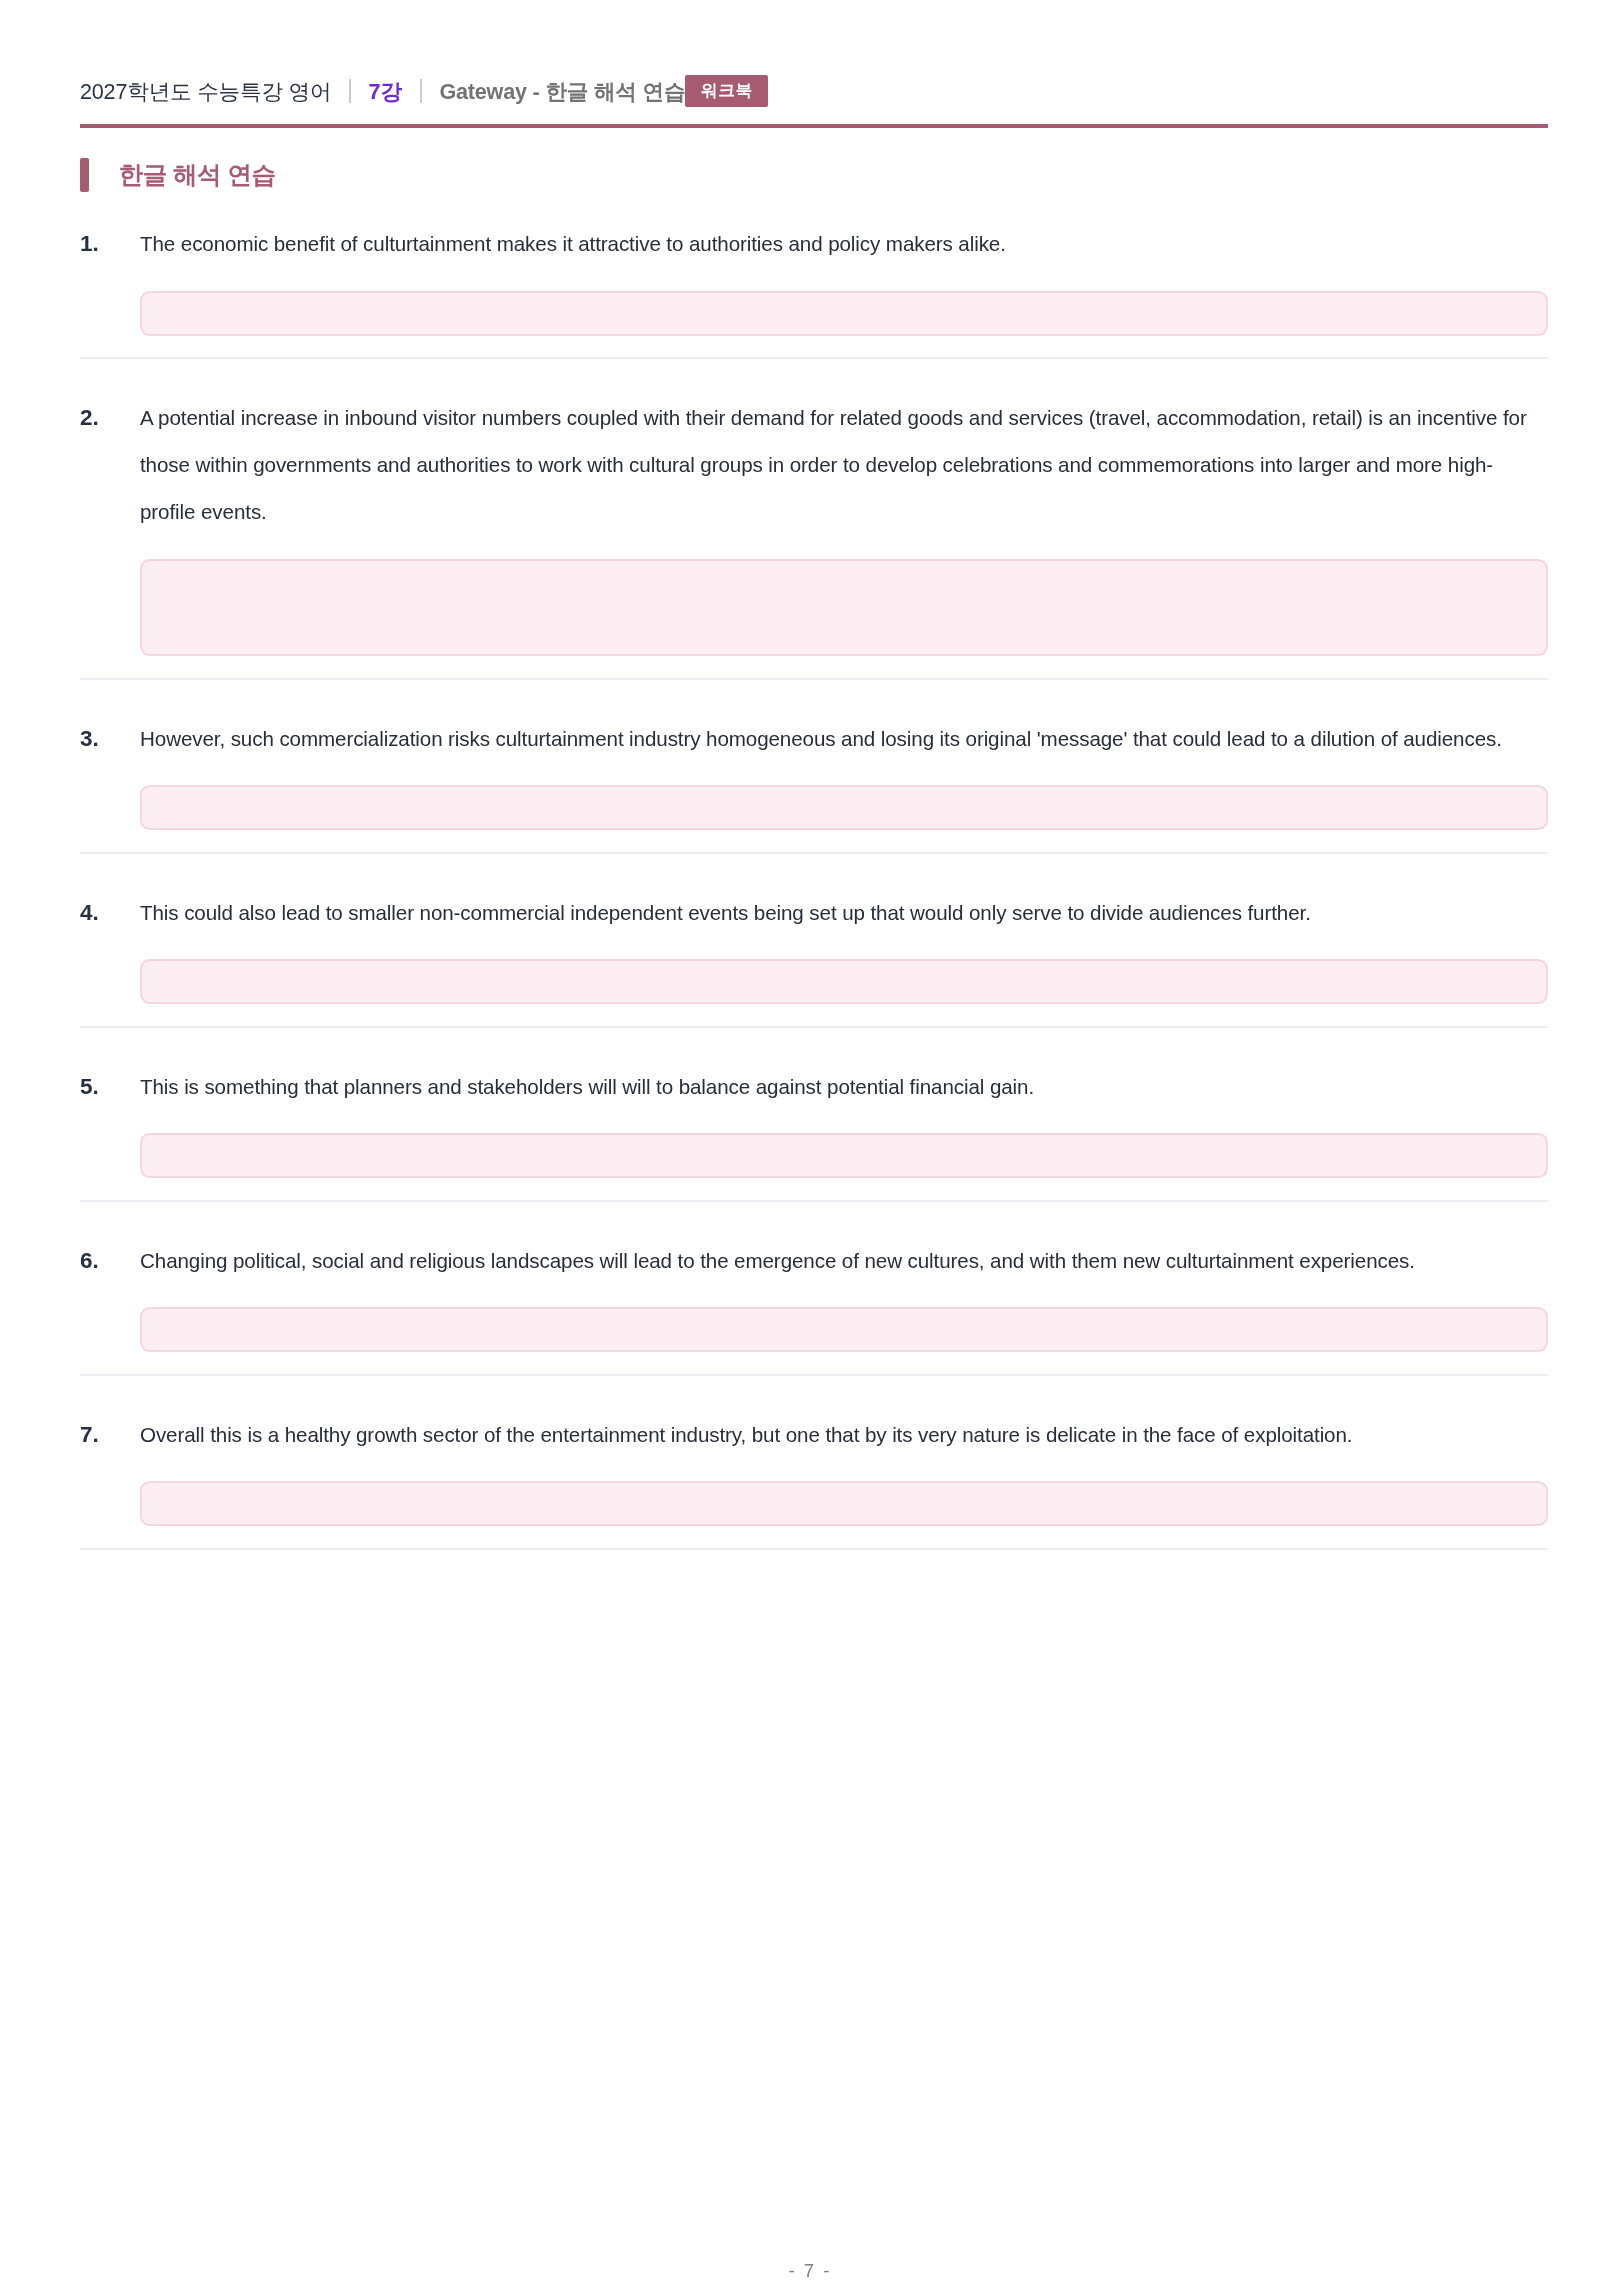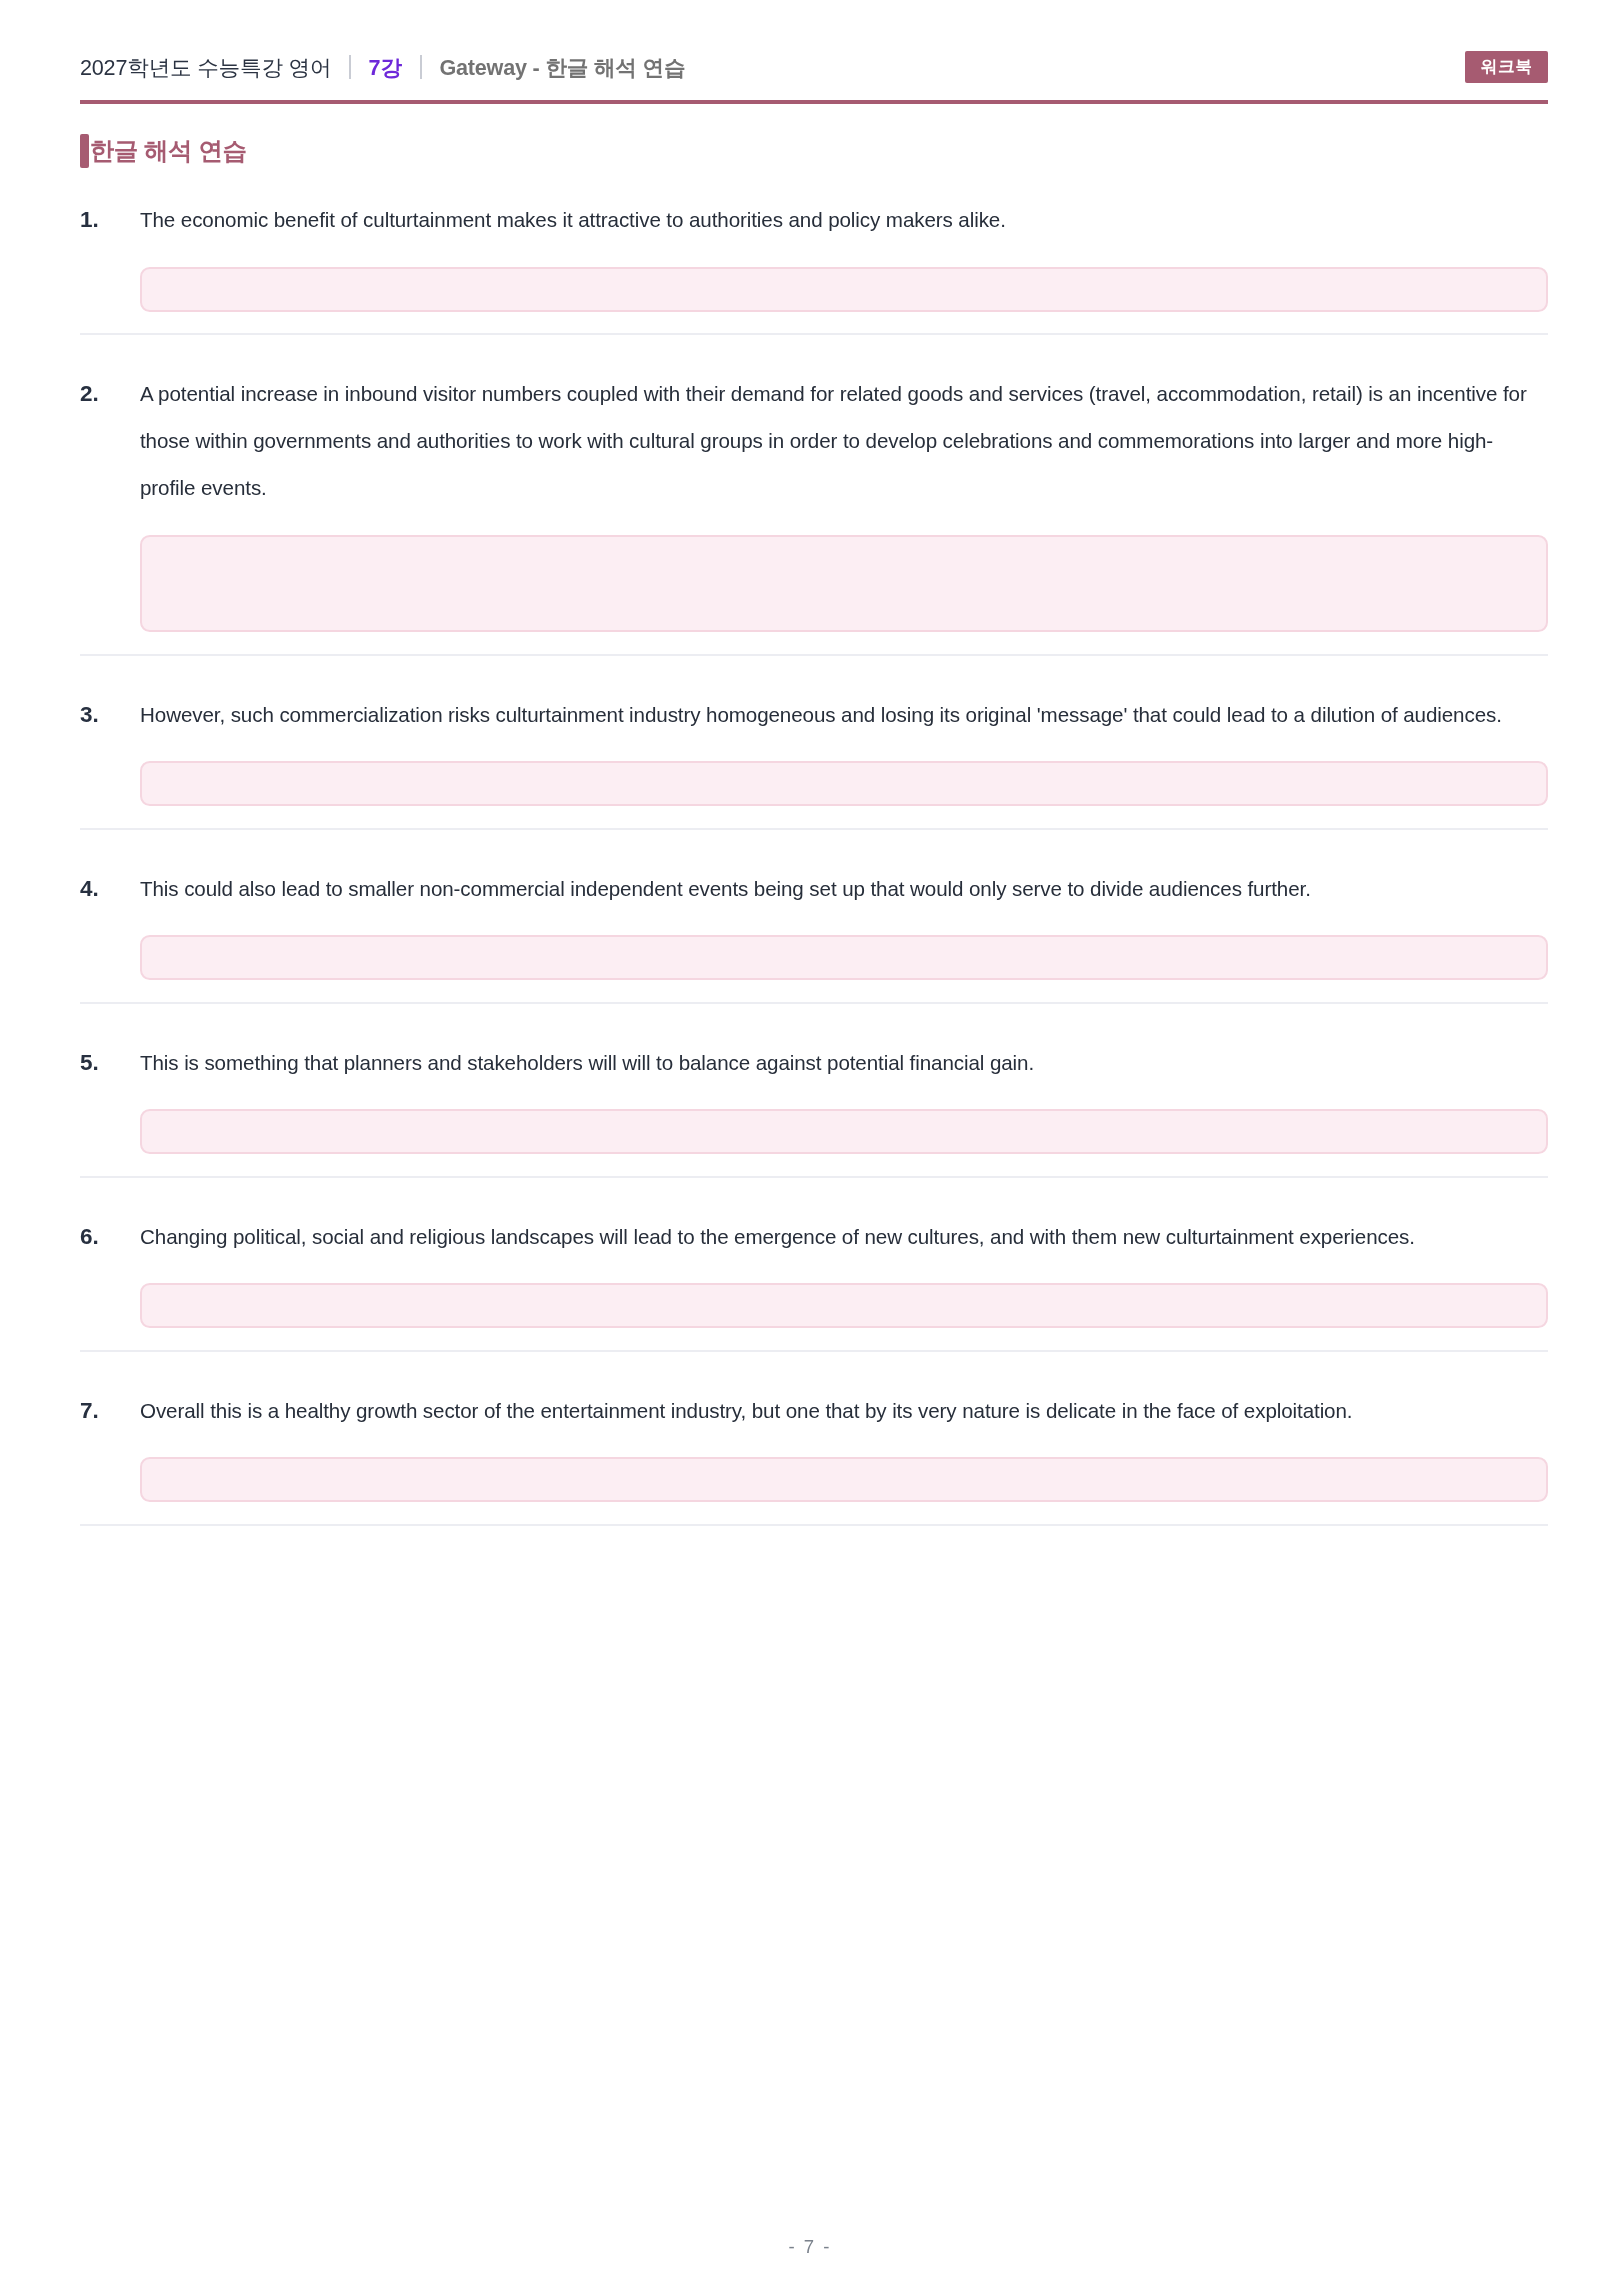--- a/index.html
+++ b/index.html
@@ -16,21 +16,22 @@
     position: relative;
     height: 100%;
     padding: 0 72px 0 80px;
   }
 
   
   .header-row {
     padding-top: 51px;
     display: flex;
     align-items: center;
-    justify-content: space-between;
+    justify-content: flex-start;
+    margin-top: 24px;
   }
   .header-left {
     display: flex;
     align-items: center;
     gap: 17.6px;
   }
   .header-edition {
     font-size: 21.6px;
     color: #2b3342;
     letter-spacing: -0.2px;
@@ -66,21 +67,21 @@
     height: 3.9px;
     background: #a65b71;
     border: none;
   }
 
   
   .section-head {
     margin-top: 30px;
     display: flex;
     align-items: center;
-    gap: 1px;
+    gap: 30px;
   }
   .section-bar {
     width: 8.8px;
     height: 34px;
     background: #a65b71;
     border-radius: 2px;
   }
   .section-title {
     font-size: 24.5px;
     font-weight: bold;

